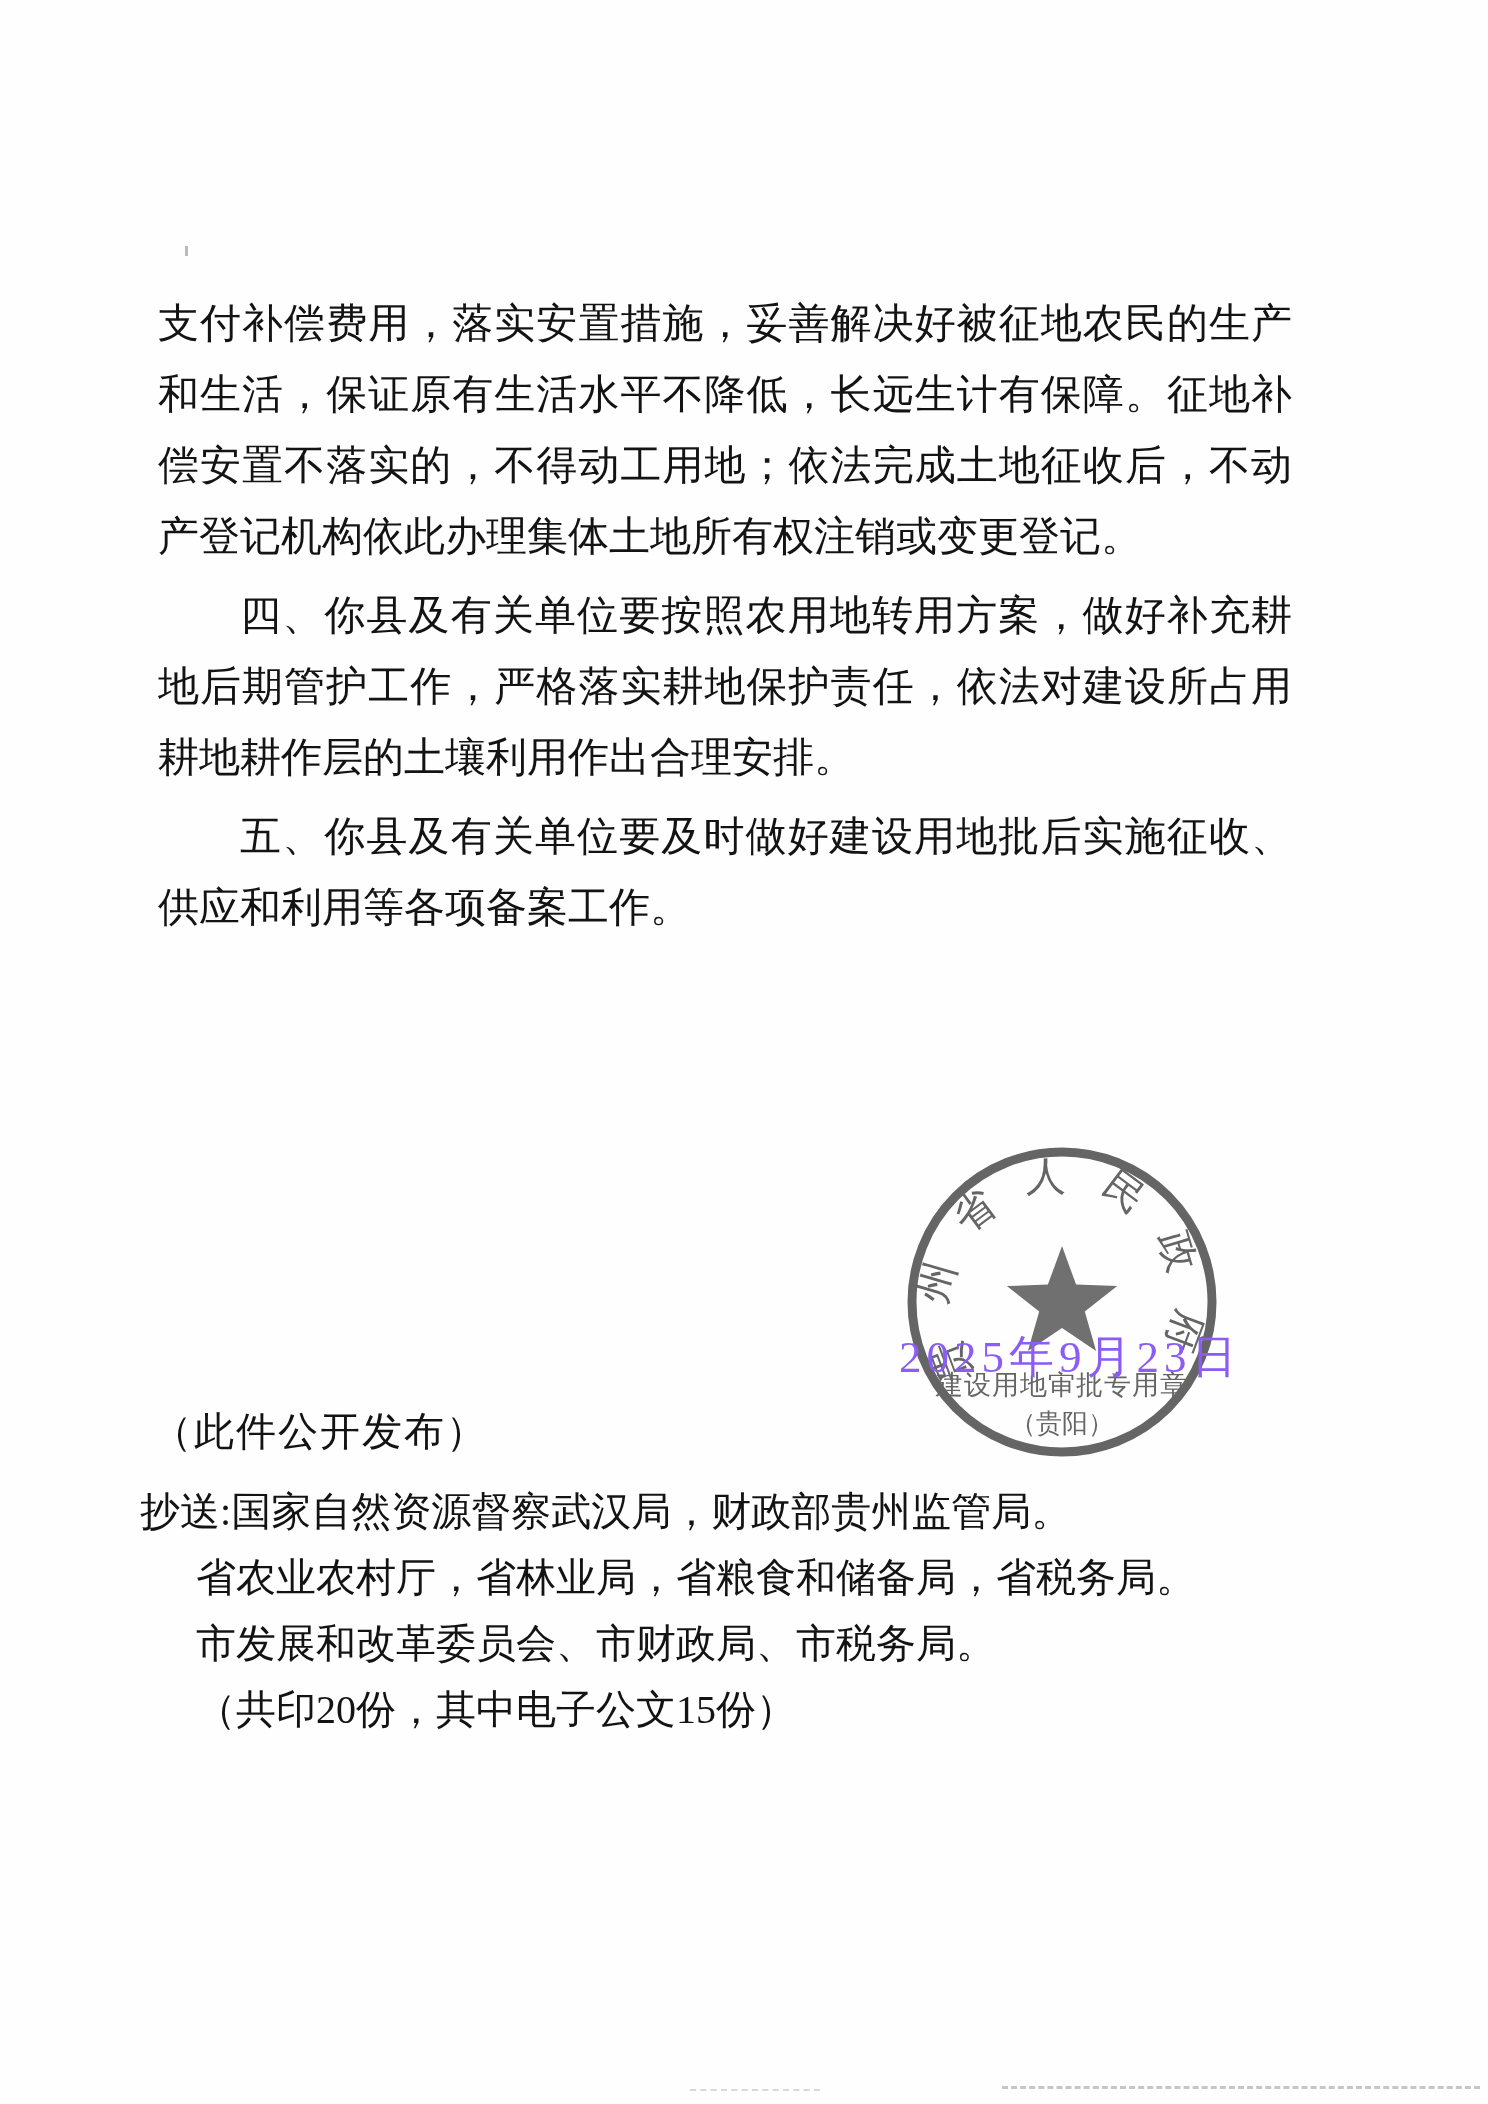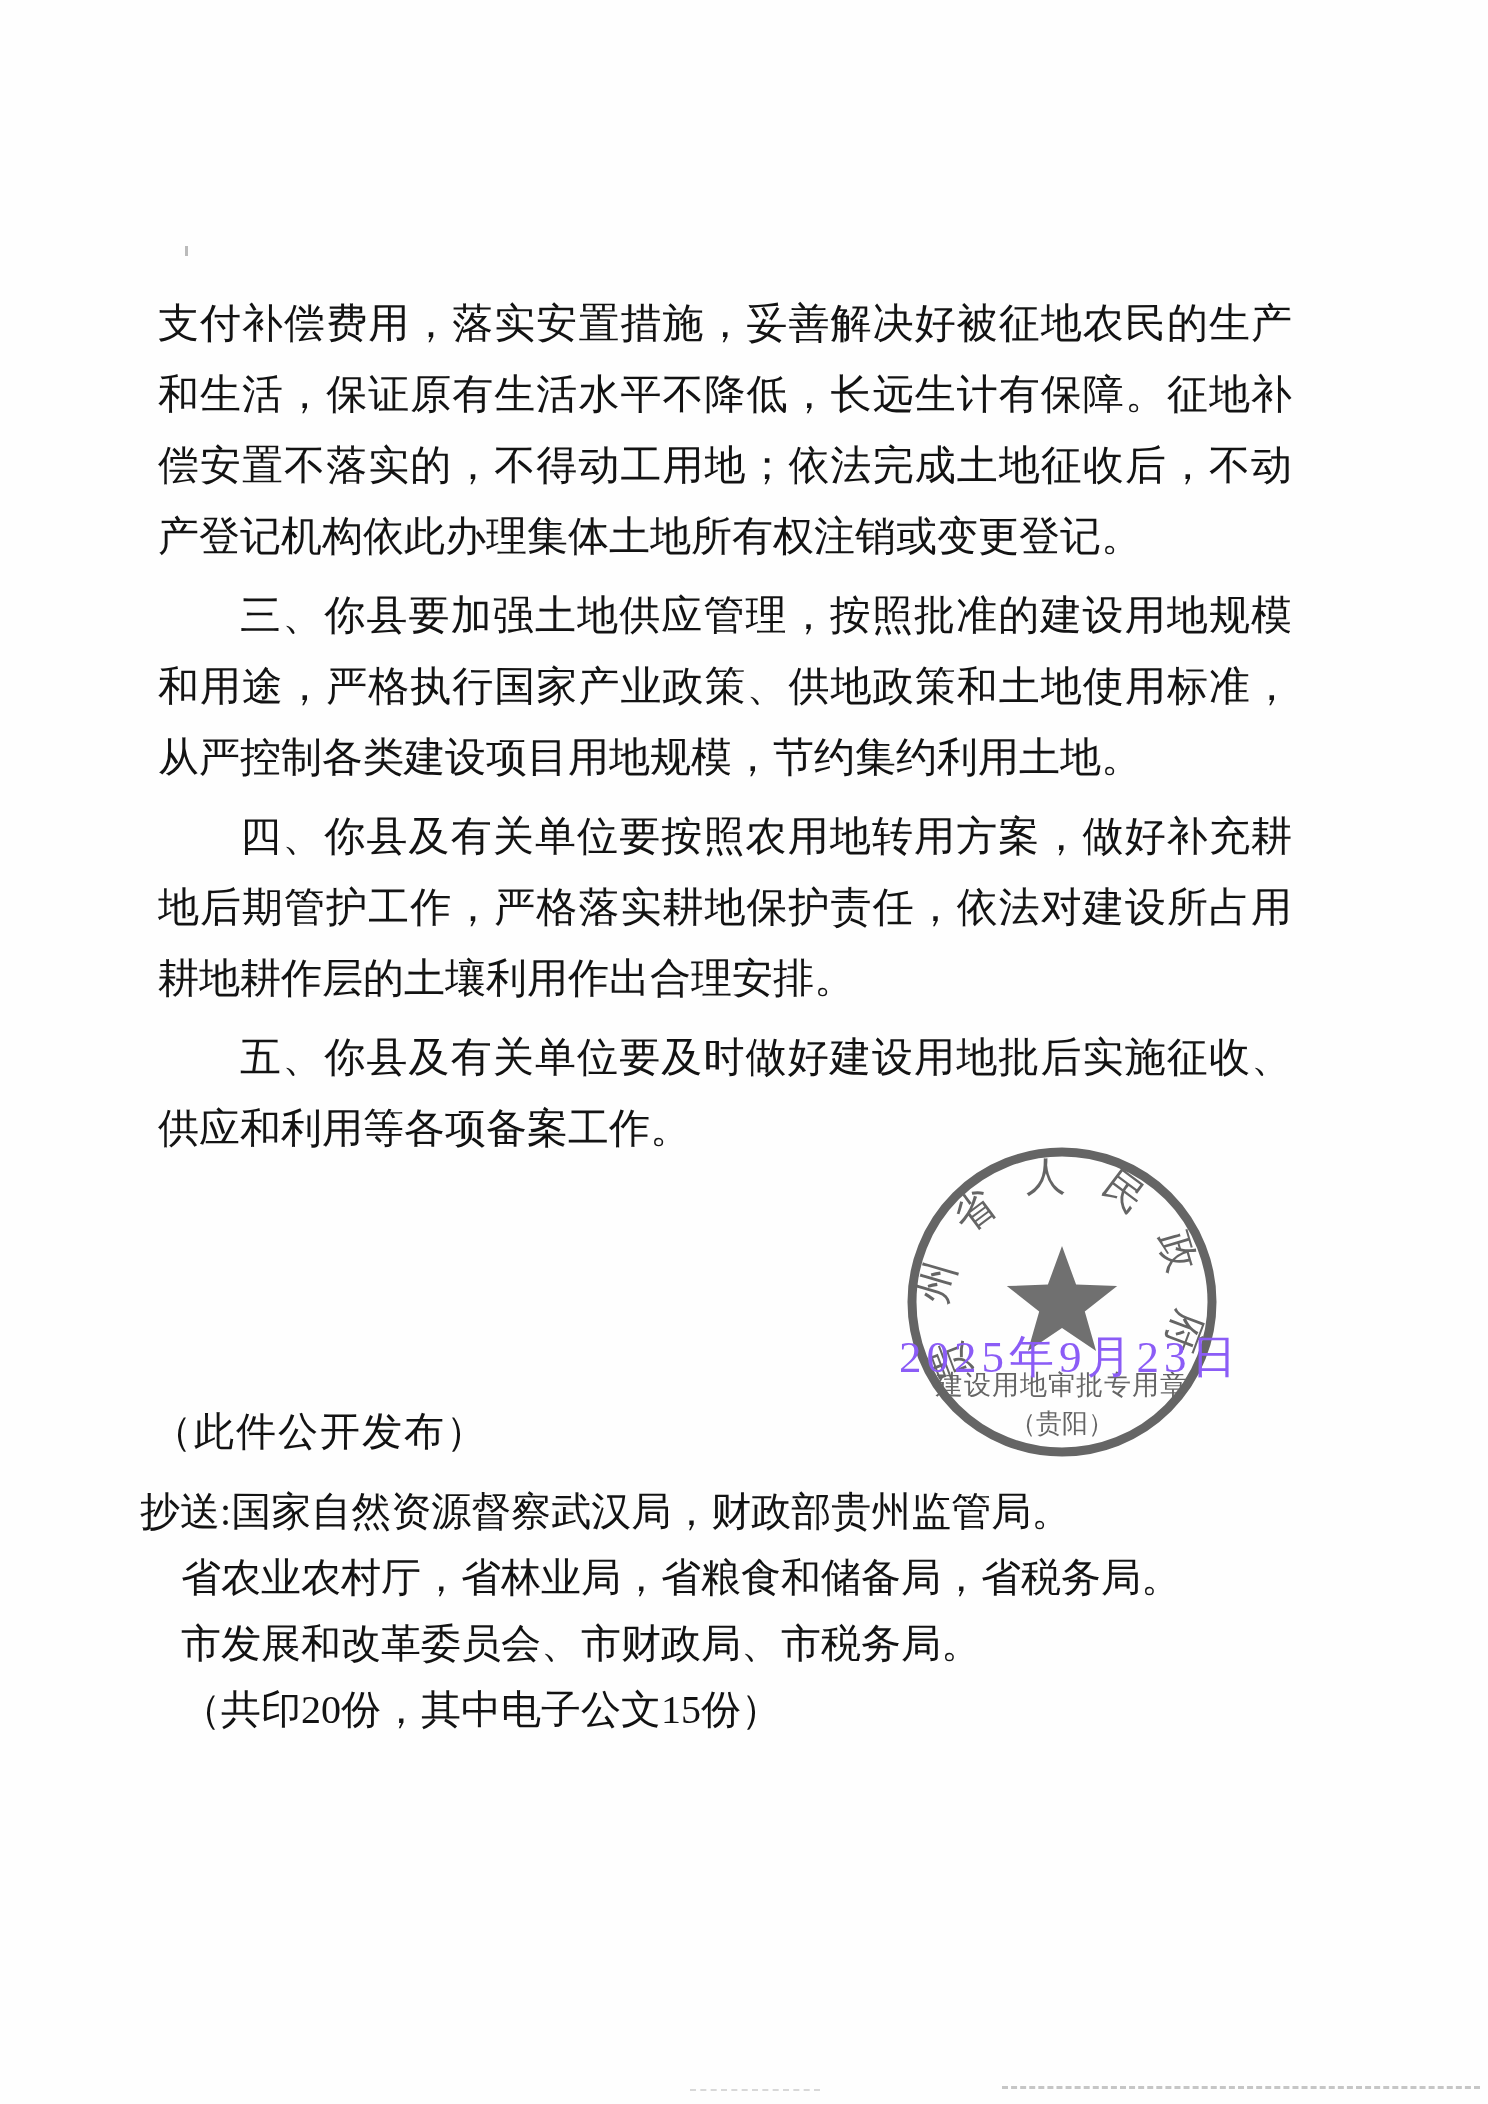--- a/index.html
+++ b/index.html
@@ -75,21 +75,21 @@
   .cc {
     position: absolute;
     left: 140px;
     top: 1479px;
     font-size: 40px;
   }
   .cc-label {
     float: left;
     line-height: 66px;
   }
-  .cc-lines { margin-left: 41px; }
+  .cc-lines { margin-left: 56px; }
   .cc-line  {
     line-height: 66px;
     height: 66px;
     white-space: nowrap;
   }
 
   
   .artifact-line {
     position: absolute;
     left: 1002px;
@@ -118,21 +118,20 @@
 </style>
 </head>
 <body>
 
 <div class="page">
 
   <section class="body-text">
 
       <p class="para">支付补偿费用，落实安置措施，妥善解决好被征地农民的生产和生活，保证原有生活水平不降低，长远生计有保障。征地补偿安置不落实的，不得动工用地；依法完成土地征收后，不动产登记机构依此办理集体土地所有权注销或变更登记。</p>
 
-      <p class="para indent">三、你县要加强土地供应管理，按照批准的建设用地规模和用途，严格执行国家产业政策、供地政策和土地使用标准，从严控制各类建设项目用地规模，节约集约利用土地。</p>
 
       <p class="para indent">四、你县及有关单位要按照农用地转用方案，做好补充耕地后期管护工作，严格落实耕地保护责任，依法对建设所占用耕地耕作层的土壤利用作出合理安排。</p>
 
       <p class="para indent">五、你县及有关单位要及时做好建设用地批后实施征收、供应和利用等各项备案工作。</p>
     </section>
 
   <div class="seal">
     <svg width="320" height="320" viewBox="0 0 320 320">
       <circle class="ring" cx="160" cy="160" r="150" fill="none" stroke-width="9"></circle>
       <path id="sealArc" d="M 58.5 207.4 A 112 112 0 1 1 261.5 207.4" fill="none"></path>

